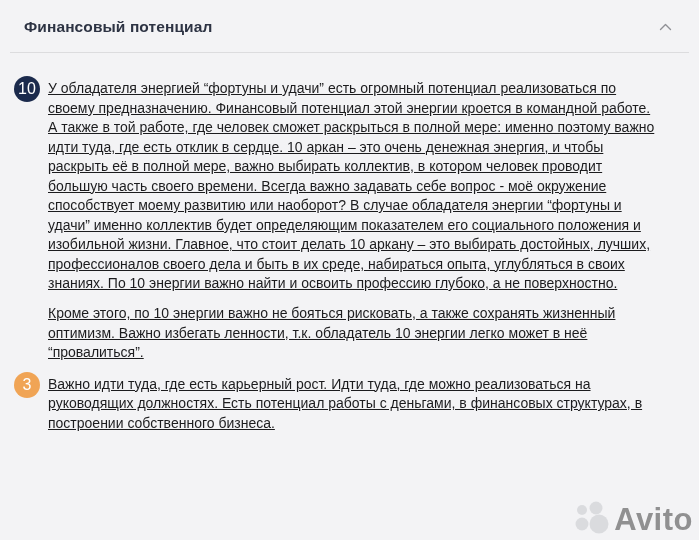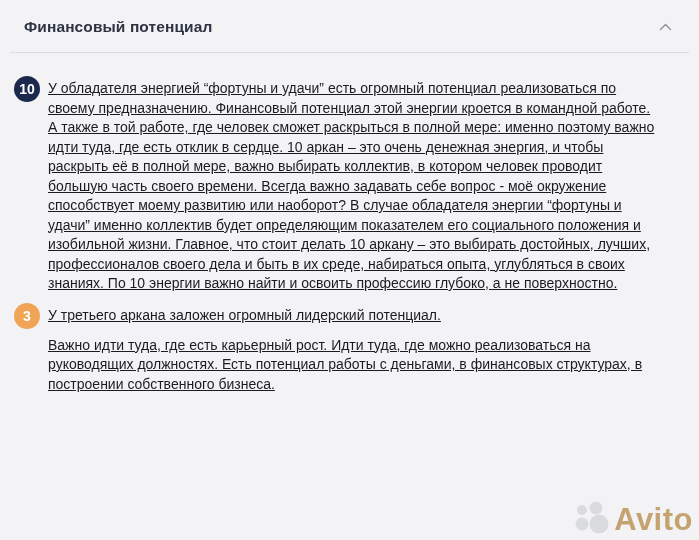--- a/index.html
+++ b/index.html
@@ -48,22 +48,22 @@
     display: flex;
     align-items: flex-start;
   }
   .block + .block { margin-top: 12px; }
   .badge {
     flex: 0 0 auto;
     width: 26px;
     height: 26px;
     border-radius: 50%;
     color: #ffffff;
-    font-size: 14px;
-    font-weight: 700;
+    font-size: 16px;
+    font-weight: 400;
     display: flex;
     align-items: center;
     justify-content: center;
     margin-right: 8px;
     margin-top: -3px;
   }
   .badge-navy   { background: #1b2a4c; }
   .badge-orange { background: #f0a455; }
   .paras {
     flex: 1 1 auto;
@@ -83,21 +83,21 @@
     bottom: 2px;
     display: flex;
     align-items: center;
     opacity: 0.55;
     pointer-events: none;
   }
   .watermark .logo { margin-right: 4px; }
   .watermark .wm-text {
     font-size: 31px;
     font-weight: 700;
-    color: #a16207;
+    color: #404040;
     letter-spacing: 0.5px;
   }
 </style>
 </head>
 <body>
 
 <div class="page">
 
   <div class="header">
     <h2 class="title">Финансовый потенциал</h2>
@@ -109,27 +109,27 @@
   </div>
 
   <div class="divider"></div>
 
   <div class="content">
 
     <div class="block">
       <div class="badge badge-navy">10</div>
       <div class="paras">
         <p>У обладателя энергией “фортуны и удачи” есть огромный потенциал реализоваться по своему предназначению. Финансовый потенциал этой энергии кроется в командной работе. А также в той работе, где человек сможет раскрыться в полной мере: именно поэтому важно идти туда, где есть отклик в сердце. 10 аркан – это очень денежная энергия, и чтобы раскрыть её в полной мере, важно выбирать коллектив, в котором человек проводит большую часть своего времени. Всегда важно задавать себе вопрос - моё окружение способствует моему развитию или наоборот? В случае обладателя энергии “фортуны и удачи” именно коллектив будет определяющим показателем его социального положения и изобильной жизни. Главное, что стоит делать 10 аркану – это выбирать достойных, лучших, профессионалов своего дела и быть в их среде, набираться опыта, углубляться в своих знаниях. По 10 энергии важно найти и освоить профессию глубоко, а не поверхностно.</p>
+        <p>Кроме этого, по 10 энергии важно не бояться рисковать, а также сохранять жизненный оптимизм. Важно избегать ленности, т.к. обладатель 10 энергии легко может в неё “провалиться”.</p>
       </div>
     </div>
 
     <div class="block">
       <div class="badge badge-orange">3</div>
       <div class="paras">
-        <p>У третьего аркана заложен огромный лидерский потенциал.</p>
         <p>Важно идти туда, где есть карьерный рост. Идти туда, где можно реализоваться на руководящих должностях. Есть потенциал работы с деньгами, в финансовых структурах, в построении собственного бизнеса.</p>
       </div>
     </div>
 
   </div>
 
   <div class="watermark">
     <span class="logo">
       <svg width="36" height="33" viewBox="0 0 36 33" aria-hidden="true">
         <circle cx="8" cy="9" r="5" fill="#c7c9cd"></circle>

